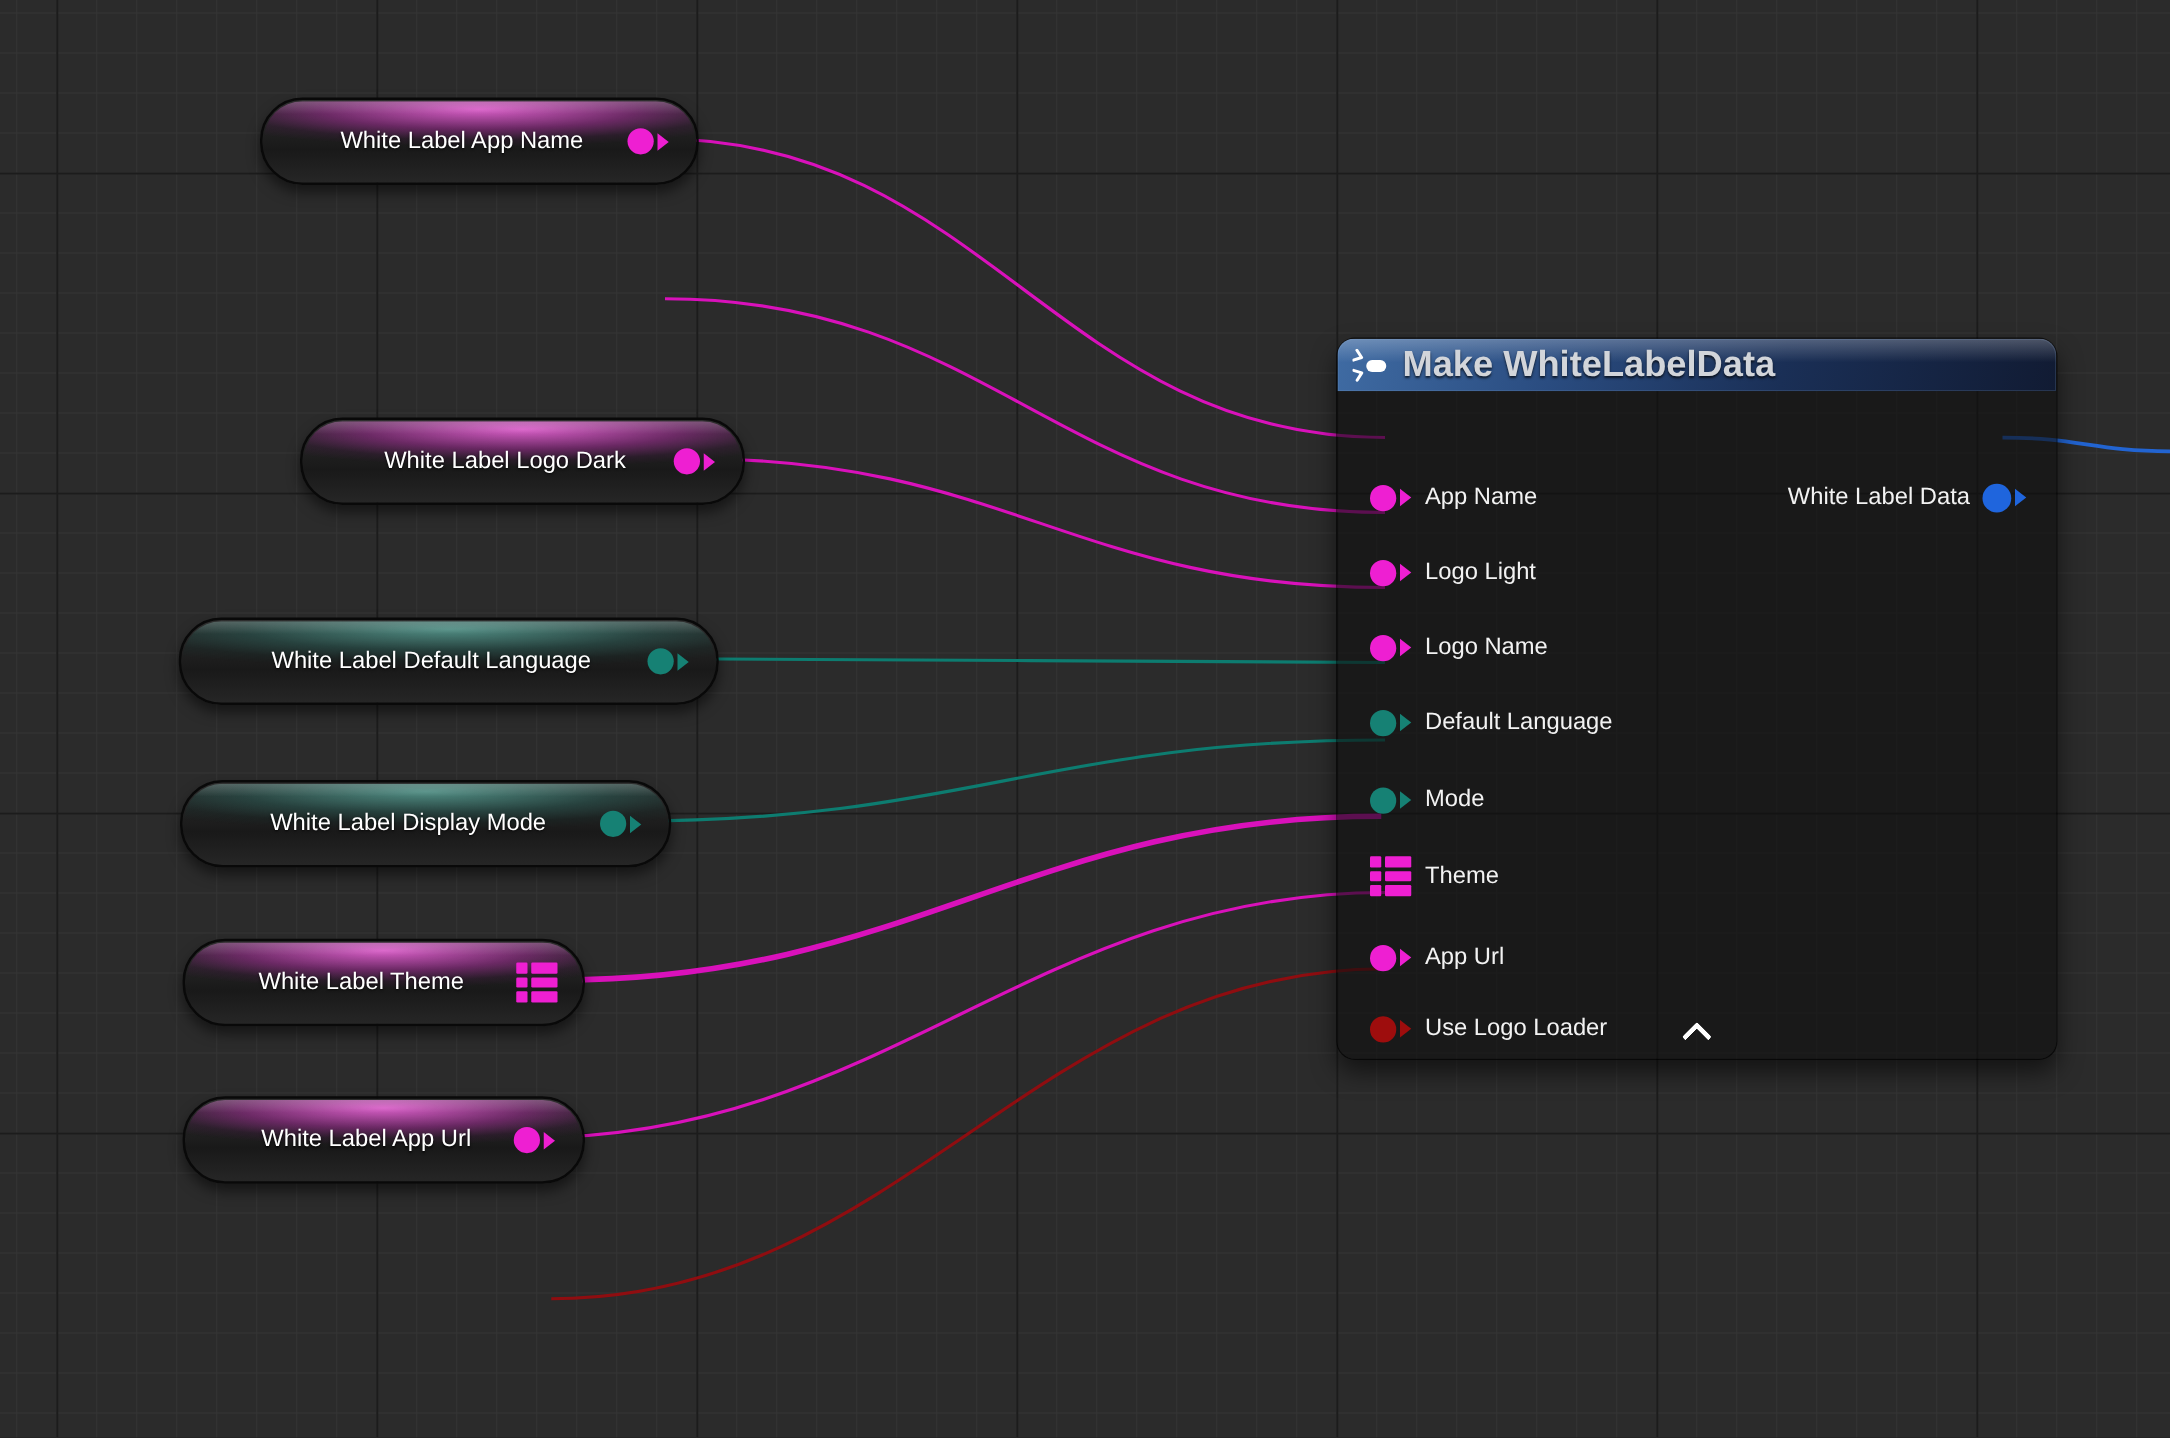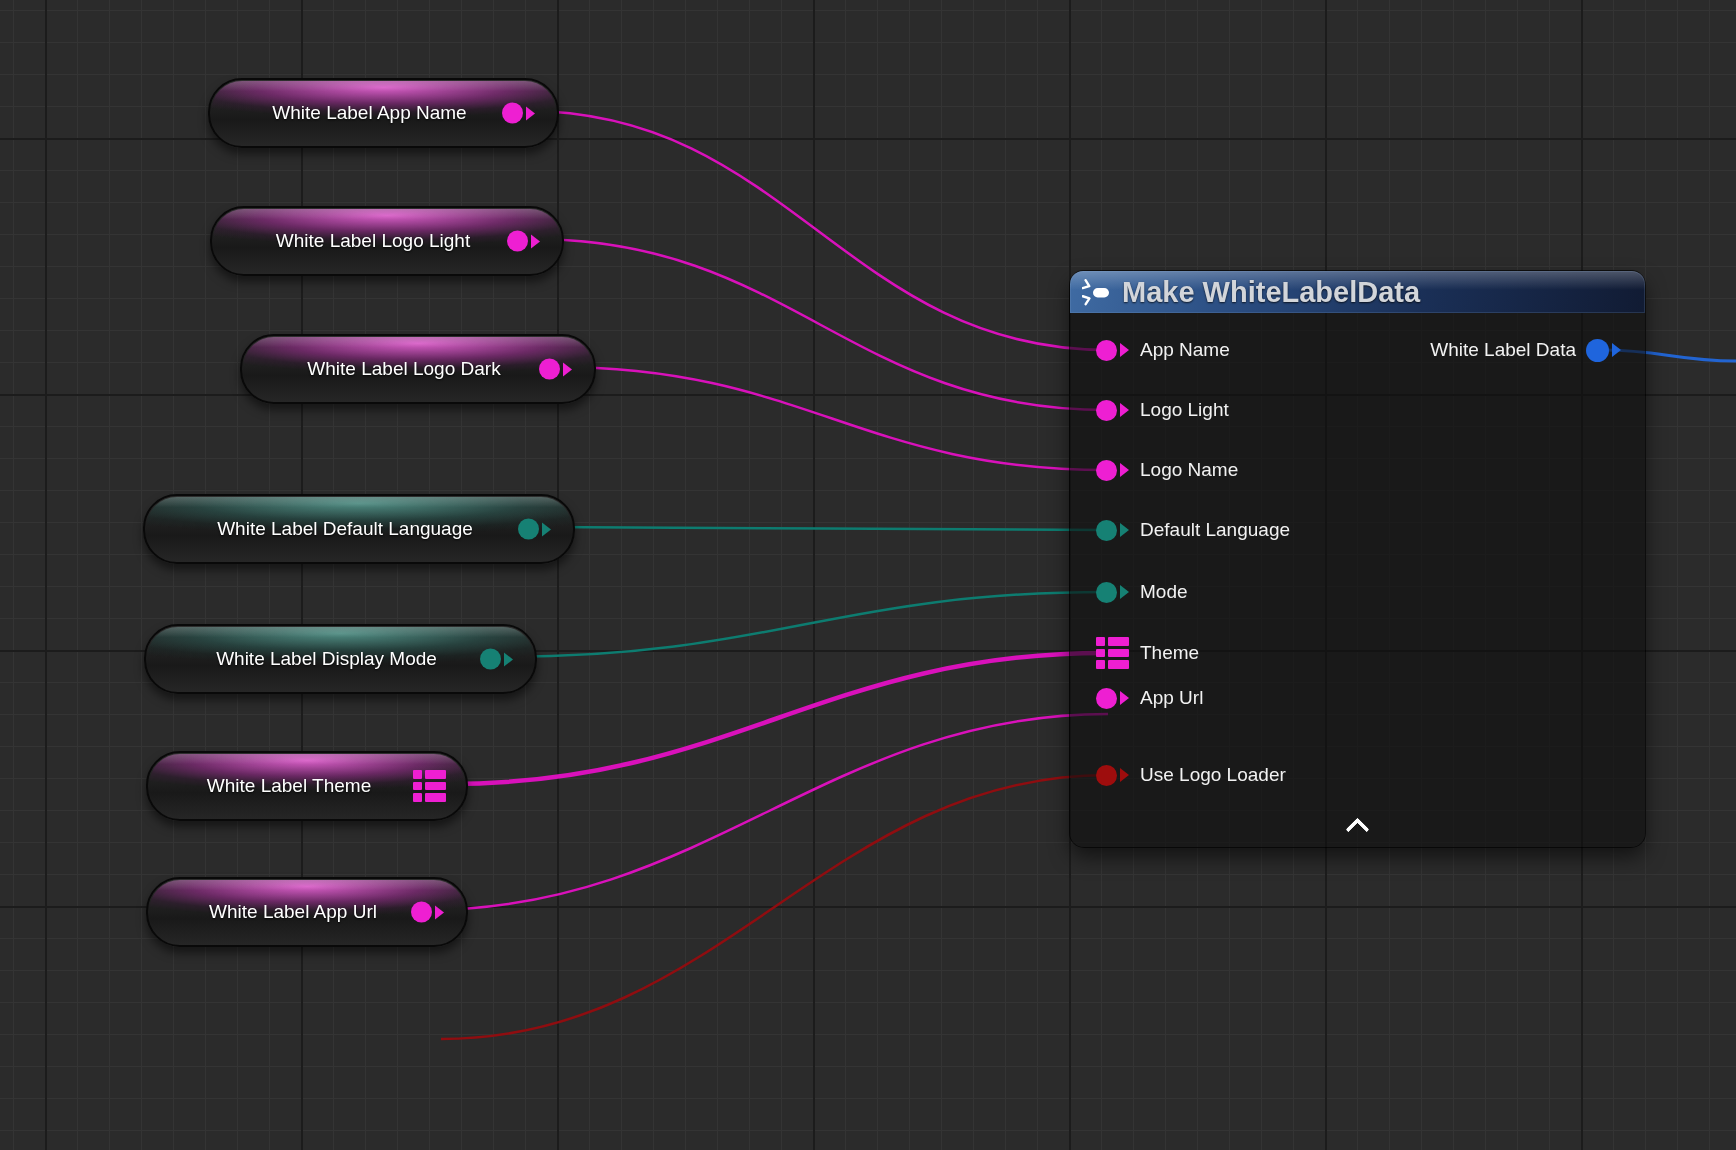--- a/index.html
+++ b/index.html
@@ -73,21 +73,21 @@
     position:absolute;top:0;left:0;right:0;height:42px;border-radius:13px 13px 0 0;
     background:
       linear-gradient(180deg,rgba(255,255,255,.25),rgba(255,255,255,0) 45%),
       linear-gradient(100deg,#3f6ba3 0%,#2a4c80 30%,#1a2f56 62%,#111b33 100%);
     box-shadow:inset 0 0 0 1px rgba(140,170,210,.18);
     display:flex;align-items:center;
   }
   .make-icon{margin-left:12px;flex:0 0 auto;}
   .node-title{margin-left:10px;color:#d2d5da;font-size:29px;font-weight:bold;white-space:nowrap;
     text-shadow:0 1px 2px rgba(0,0,0,.7);}
-  .pin-row{position:absolute;left:26px;height:34px;display:flex;align-items:center;}
+  .pin-row{position:absolute;left:26px;height:34px;display:flex;align-items:center;margin-top:48px;}
   .pin-row .row-label{margin-left:11px;color:#f2f2f2;font-size:19px;white-space:nowrap;}
   .pin-row.out{left:auto;right:24px;}
   .pin-row.out .row-label{margin:0 10px 0 0;}
   .pin-row .pin-circle{width:21px;height:21px;}
   .pin-row.out .pin-circle{width:23px;height:23px;}
   .collapse-btn{position:absolute;bottom:12px;left:50%;transform:translateX(-50%);width:30px;height:18px;cursor:pointer;}
   .collapse-btn i{
     display:block;width:13px;height:13px;margin:4px auto 0;
     border-top:4px solid #fff;border-right:4px solid #fff;
     transform:rotate(-45deg);border-radius:2px;
@@ -111,27 +111,20 @@
   </svg>
 
   <div class="pill magenta" style="left:208px;top:78px;width:347px;">
     <span class="pill-label">White Label App Name</span>
     <span class="pin">
         <span class="pin-circle c-string"></span>
         <span class="pin-tri t-string"></span>
       </span>
   </div>
 
-  <div class="pill magenta" style="left:210px;top:206px;width:350px;">
-    <span class="pill-label">White Label Logo Light</span>
-    <span class="pin">
-        <span class="pin-circle c-string"></span>
-        <span class="pin-tri t-string"></span>
-      </span>
-  </div>
 
   <div class="pill magenta" style="left:240px;top:334px;width:352px;">
     <span class="pill-label">White Label Logo Dark</span>
     <span class="pin">
         <span class="pin-circle c-string"></span>
         <span class="pin-tri t-string"></span>
       </span>
   </div>
 
   <div class="pill teal" style="left:143px;top:494px;width:428px;">
@@ -212,21 +205,21 @@
       <span class="struct-pin">
           <b></b>
           <b></b>
           <b></b>
           <b></b>
           <b></b>
           <b></b>
         </span>
       <span class="row-label">Theme</span>
     </div>
-    <div class="pin-row" style="top:410px">
+    <div class="pin-row" style="top:430px">
       <span class="pin-circle c-string"></span>
         <span class="pin-tri t-string"></span>
       <span class="row-label">App Url</span>
     </div>
     <div class="pin-row" style="top:487px">
       <span class="pin-circle c-bool"></span>
         <span class="pin-tri t-bool"></span>
       <span class="row-label">Use Logo Loader</span>
     </div>
 

